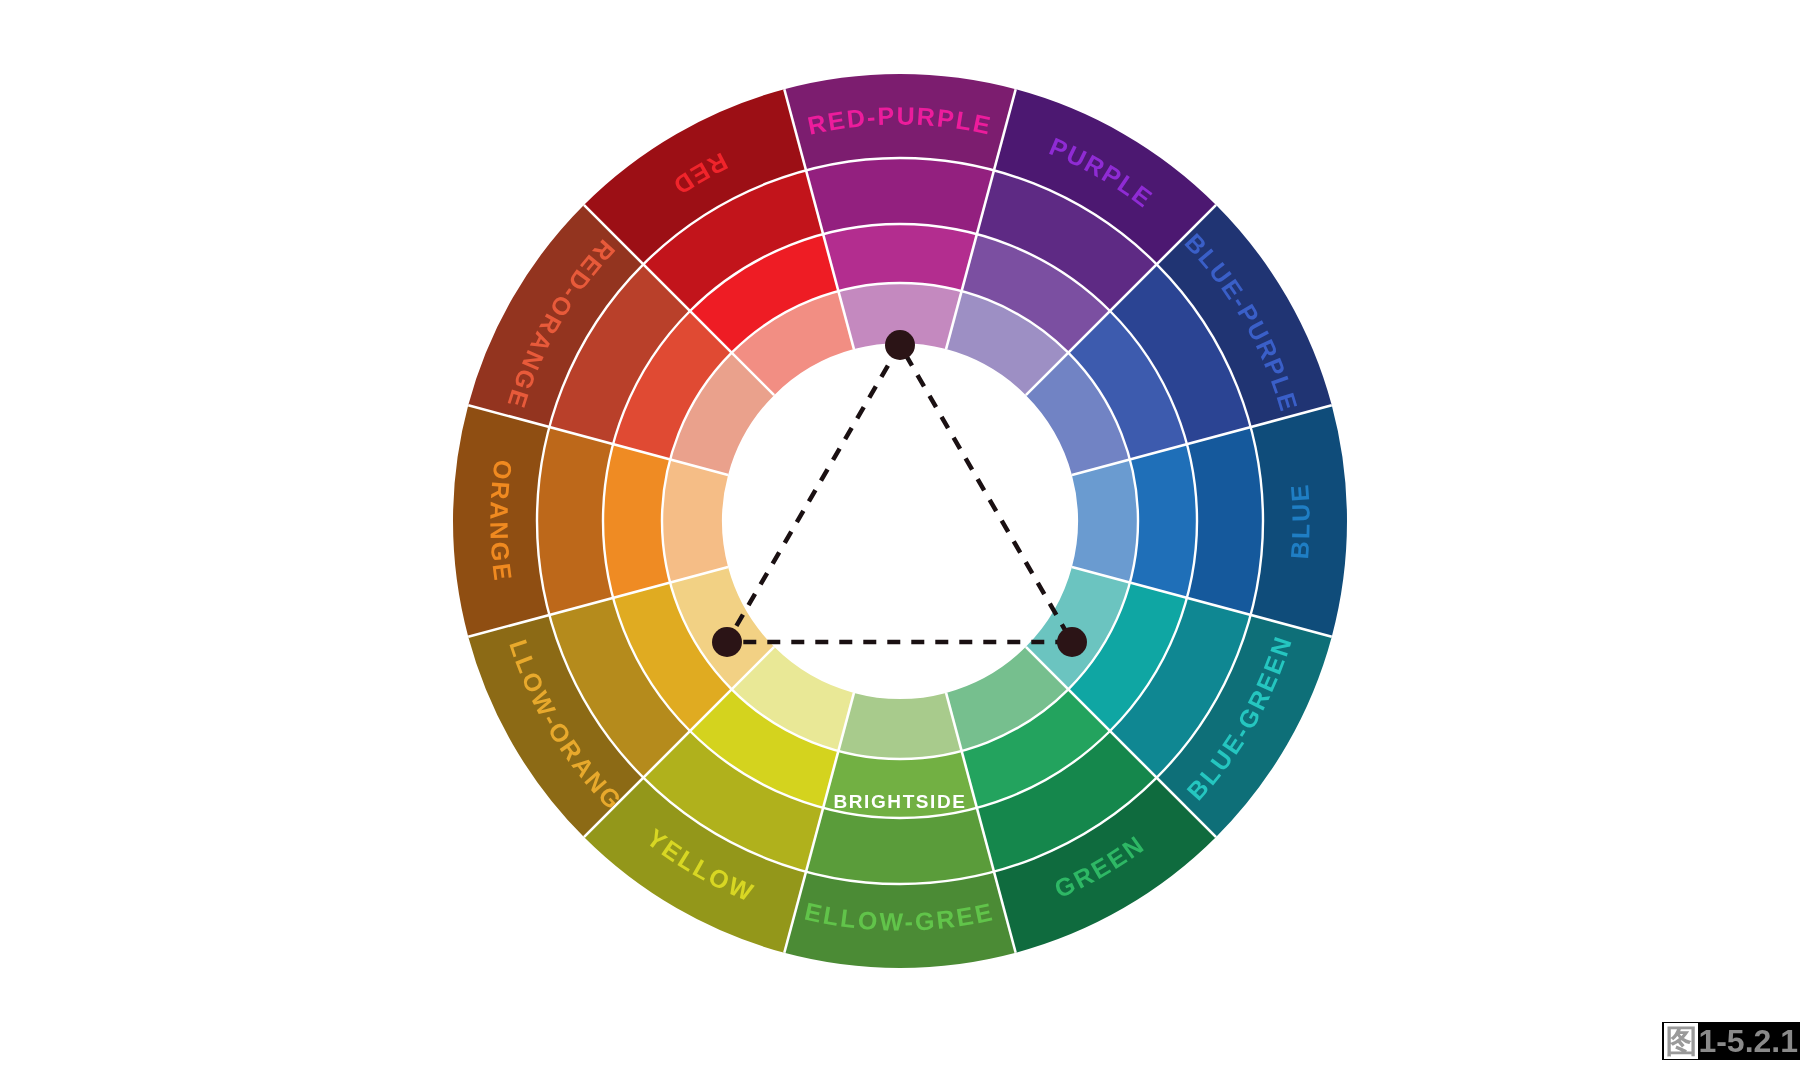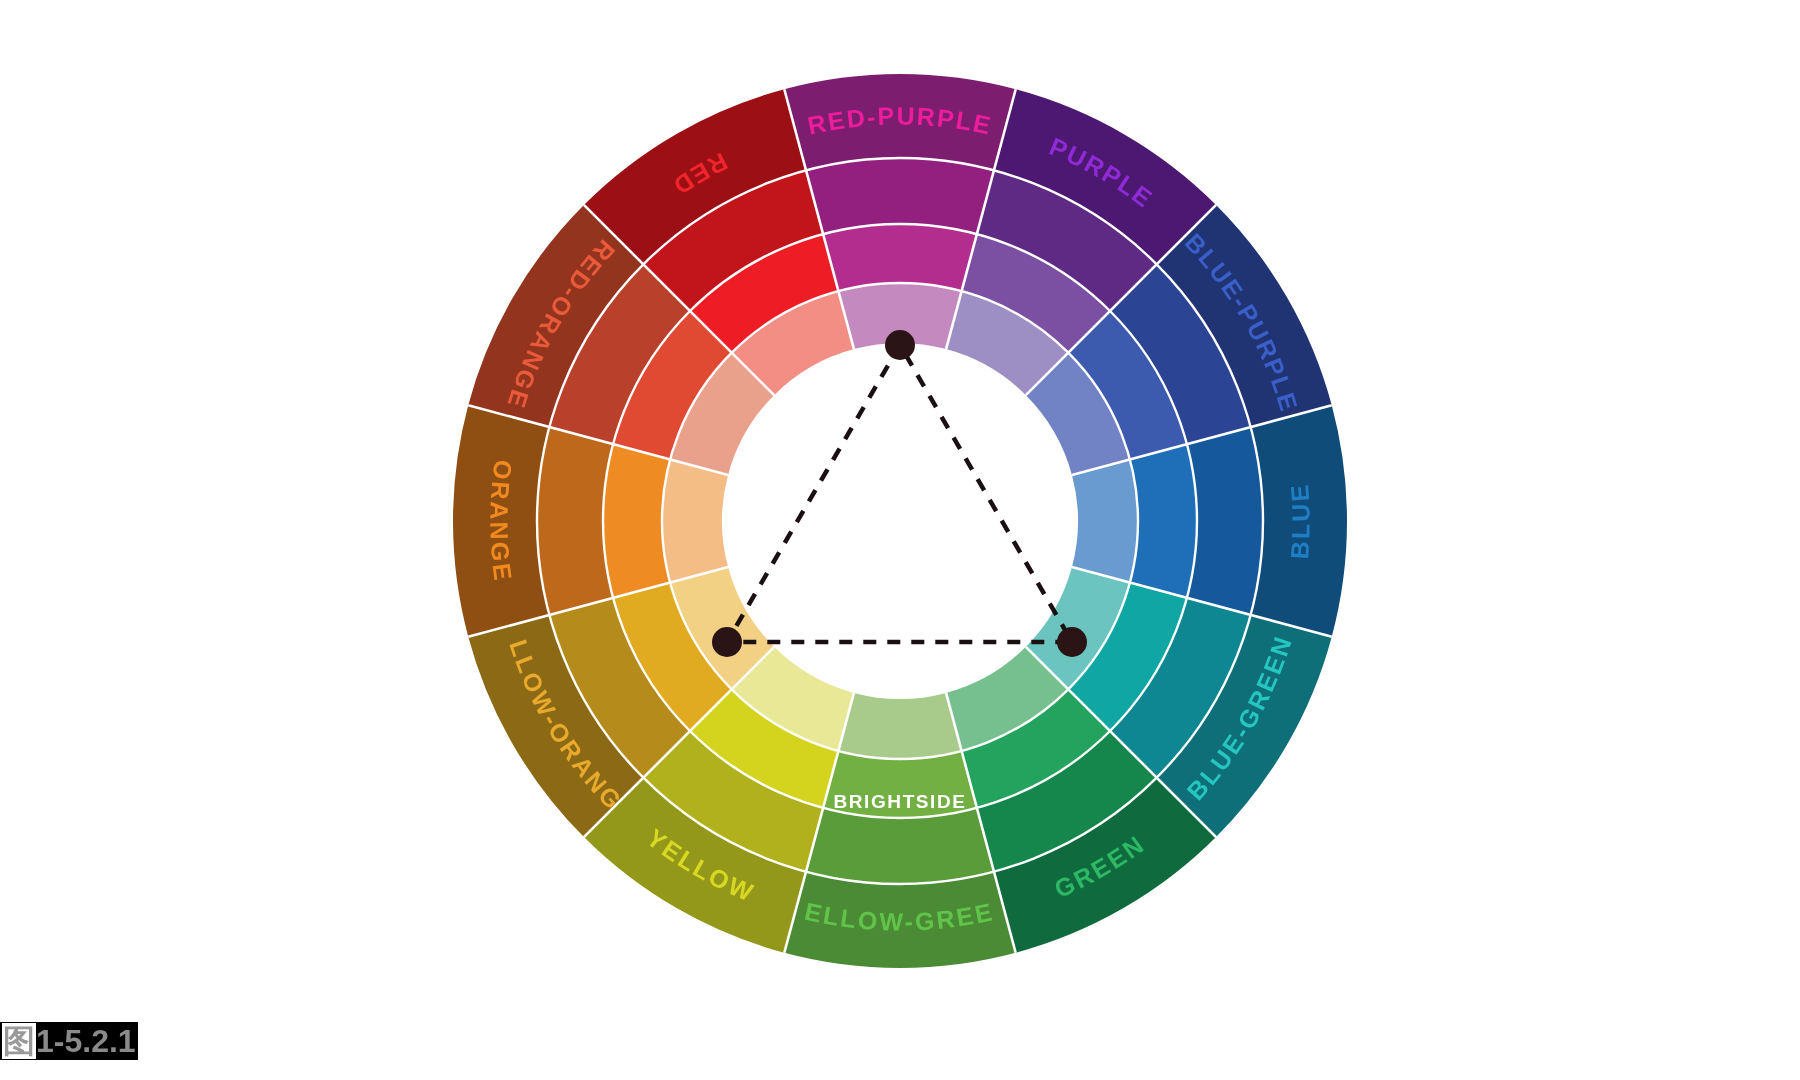--- a/index.html
+++ b/index.html
@@ -38,21 +38,21 @@
     font-weight: bold;
     font-size: 19px;
     letter-spacing: 1.6px;
     fill: #ffffff;
   }
   #caption-wrap {
     position: absolute;
     left: 0;
     top: 1022px;
     width: 1800px;
-    text-align: left;
+    text-align: right;
     pointer-events: none;
   }
   #caption {
     display: inline-block;
     background: #000000;
     color: #8a8a8a;
     font-family: "Liberation Sans", sans-serif;
     font-size: 32px;
     font-weight: bold;
     line-height: 38px;

